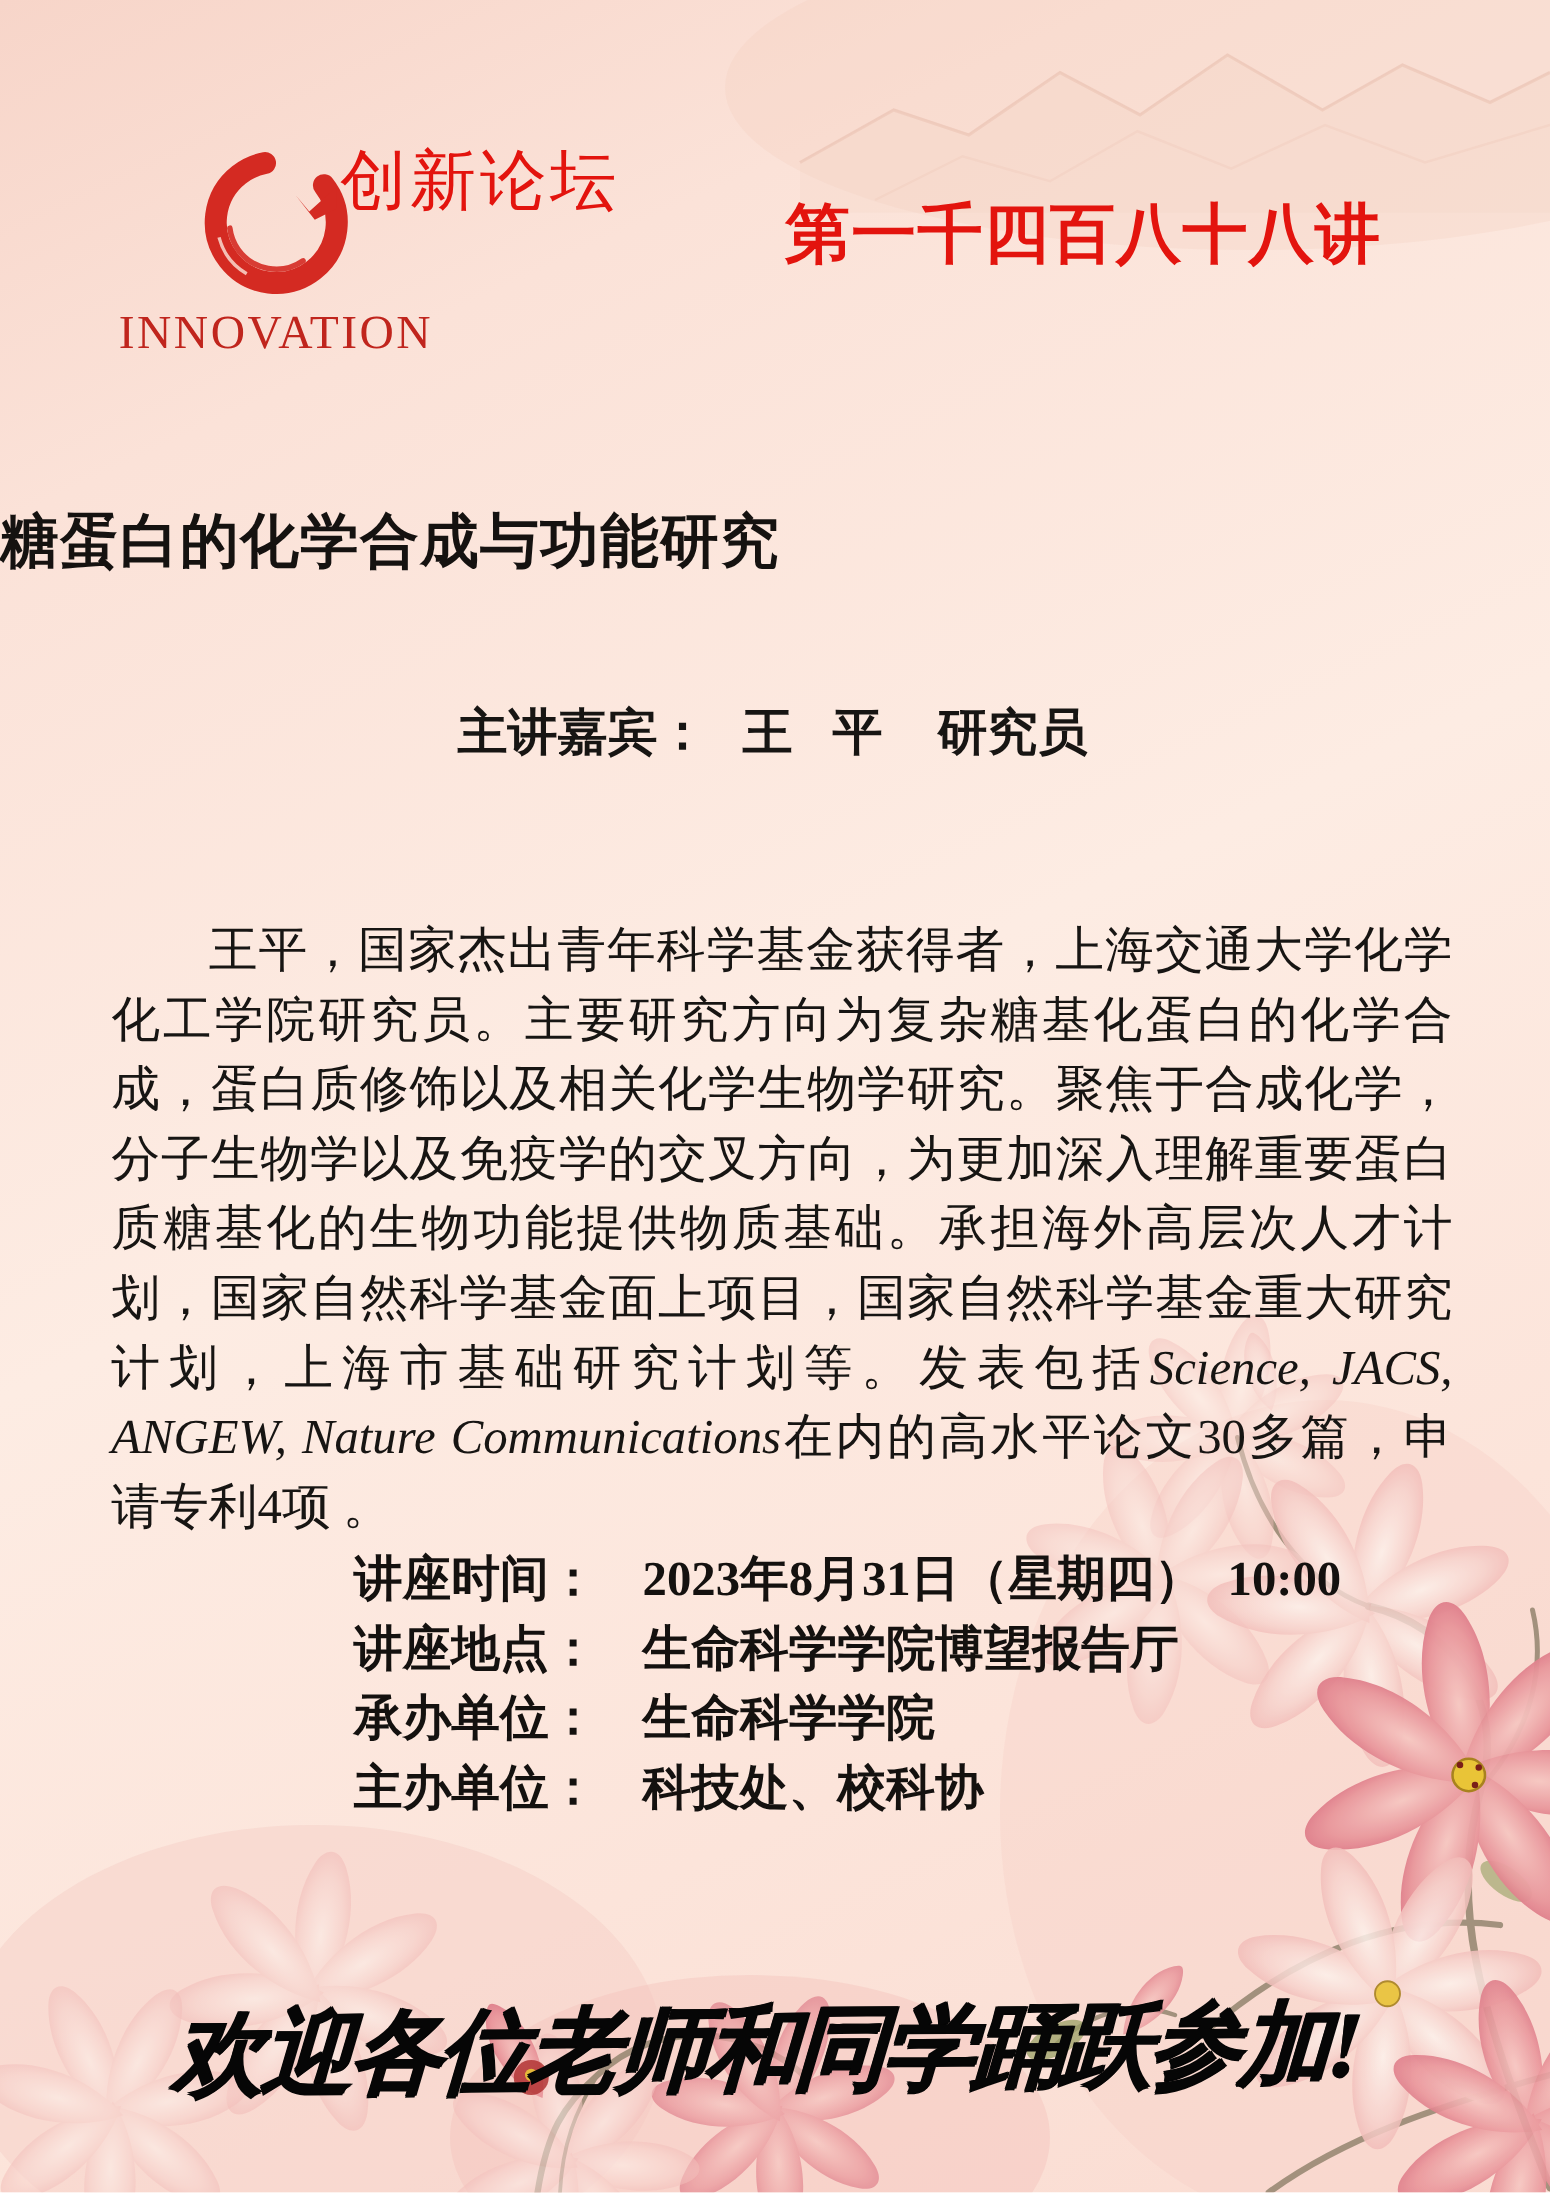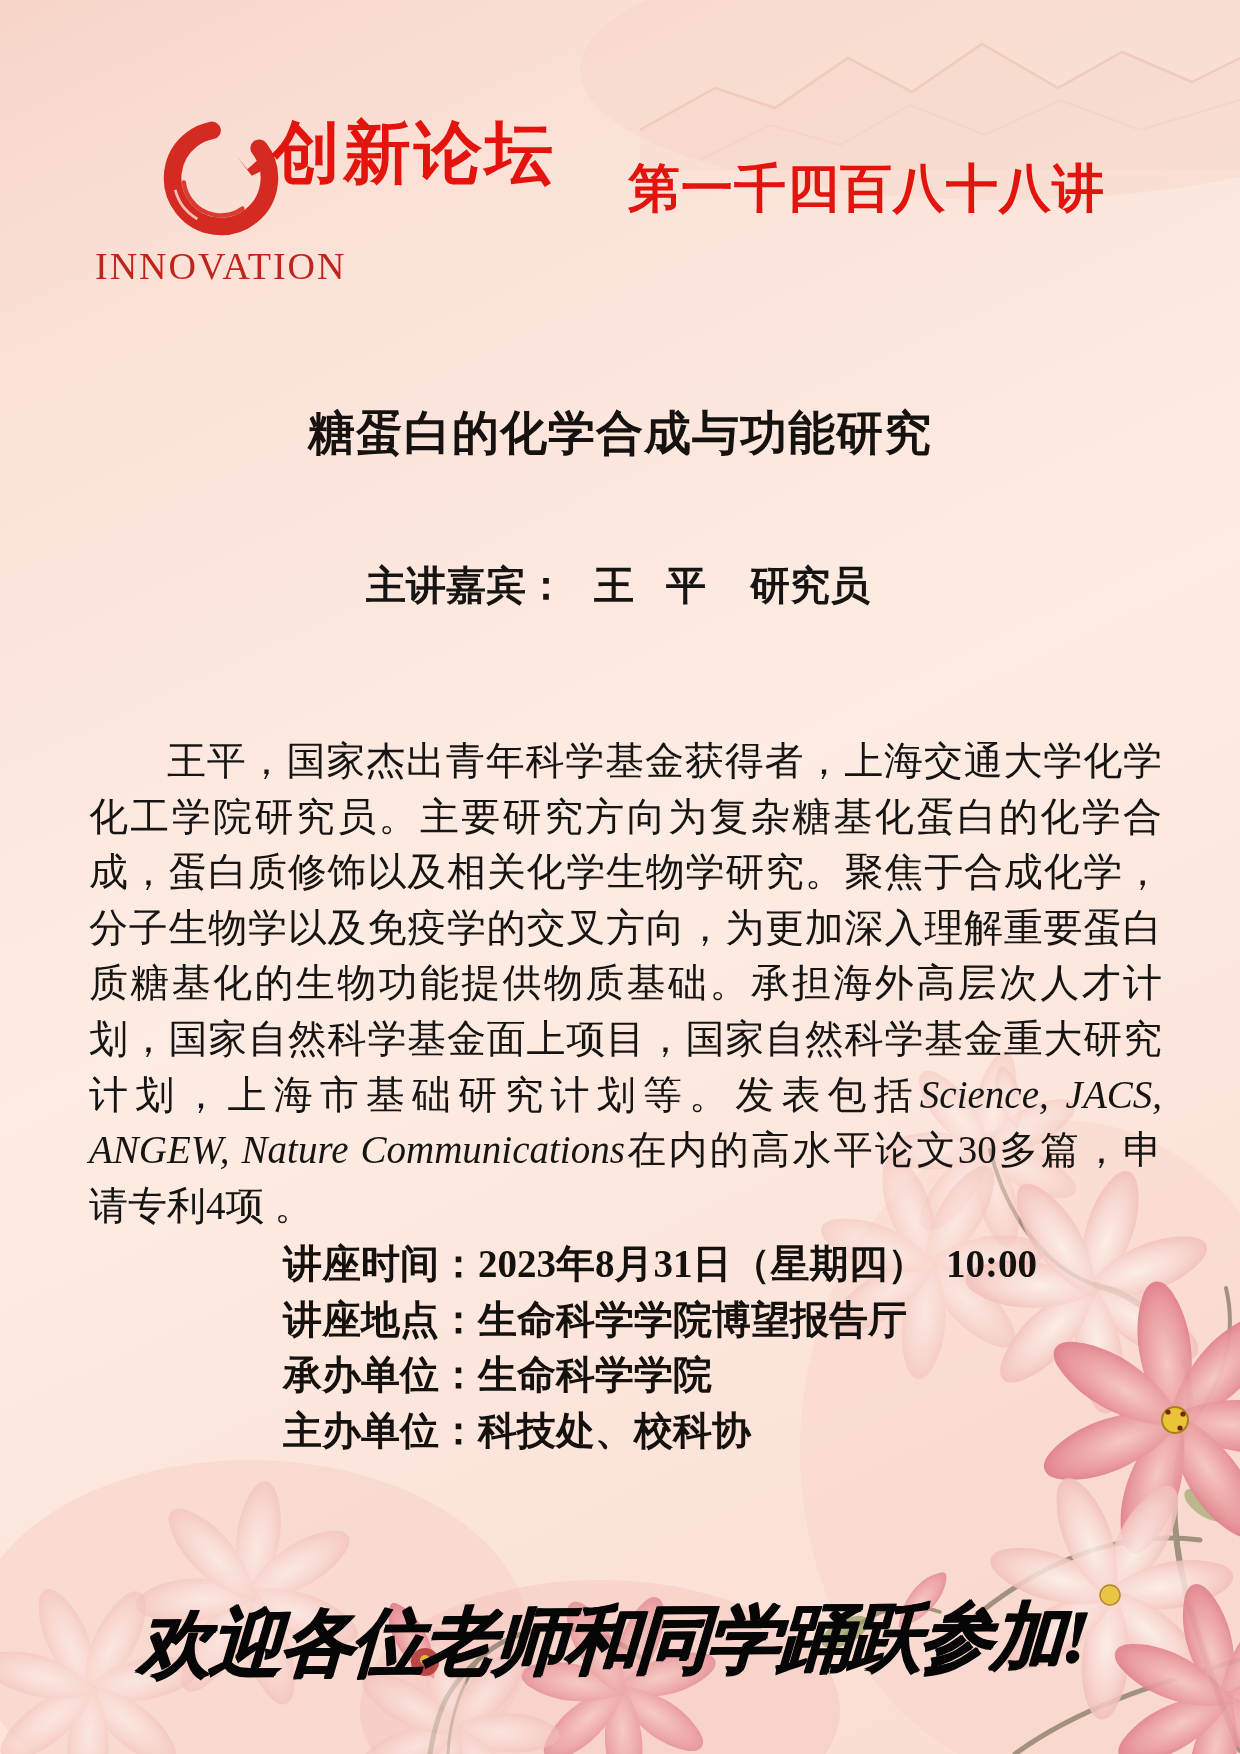--- a/index.html
+++ b/index.html
@@ -27,39 +27,38 @@
     margin-top: 0;
     color: #c0251d;
     font-size: 38px;
     letter-spacing: 2px;
     font-family: "Liberation Serif", serif;
   }
   .forum-title {
     position: absolute; left: 272px; top: 118px; z-index: 2;
     color: #e3140e;
     font-family: "Liberation Sans", sans-serif;
-    font-weight: 700;
-    font-size: 68px;
+    font-weight: 400;
+    font-size: 53px;
     letter-spacing: 3px;
     line-height: 1;
   }
   .lecture-number {
     position: absolute; left: 628px; top: 162px; z-index: 2;
     color: #e3140e;
     font-family: Liberation Sans, sans-serif;
     font-weight: 700;
     font-size: 52px;
     letter-spacing: 1px;
     line-height: 1;
   }
 
   
   .lecture-title {
     position: absolute; left: 0; top: 402px; width: 100%; z-index: 2;
-    text-align: center;
     color: #151210;
     font-size: 47px;
     font-weight: 600;
     letter-spacing: 1px;
     margin: 0;
   }
 
   
   .speakers { position: absolute; left: 366px; top: 558px; z-index: 2; }
   .speaker-row { font-size: 40px; line-height: 56px; color: #171513; font-weight: 600; }
@@ -74,21 +73,21 @@
     color: #171513;
     text-align: justify;
     text-indent: 2em;
     margin: 0;
   }
   .bio .journals { font-style: italic; font-family: "Liberation Serif", serif; }
 
   
   .details { position: absolute; left: 283px; top: 1236px; z-index: 2; }
   .detail-row { font-size: 39px; line-height: 55.6px; color: #14110f; font-weight: 600; }
-  .detail-value { white-space: pre-wrap; }
+  .detail-value { white-space: pre-wrap; margin-left: 36px; }
 
   
   .welcome {
     position: absolute; left: 138px; top: 1592px; width: 1000px; z-index: 2;
     font-size: 74px;
     font-weight: 800;
     font-style: italic;
     color: #060606;
     letter-spacing: -3px;
     transform: skewX(-3deg) rotate(-0.5deg);

